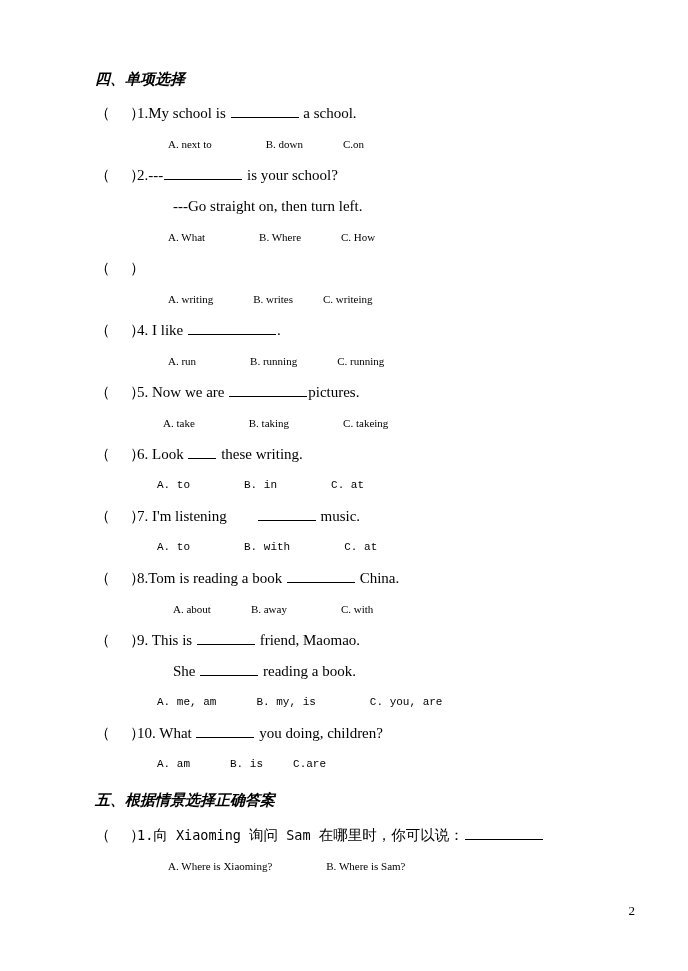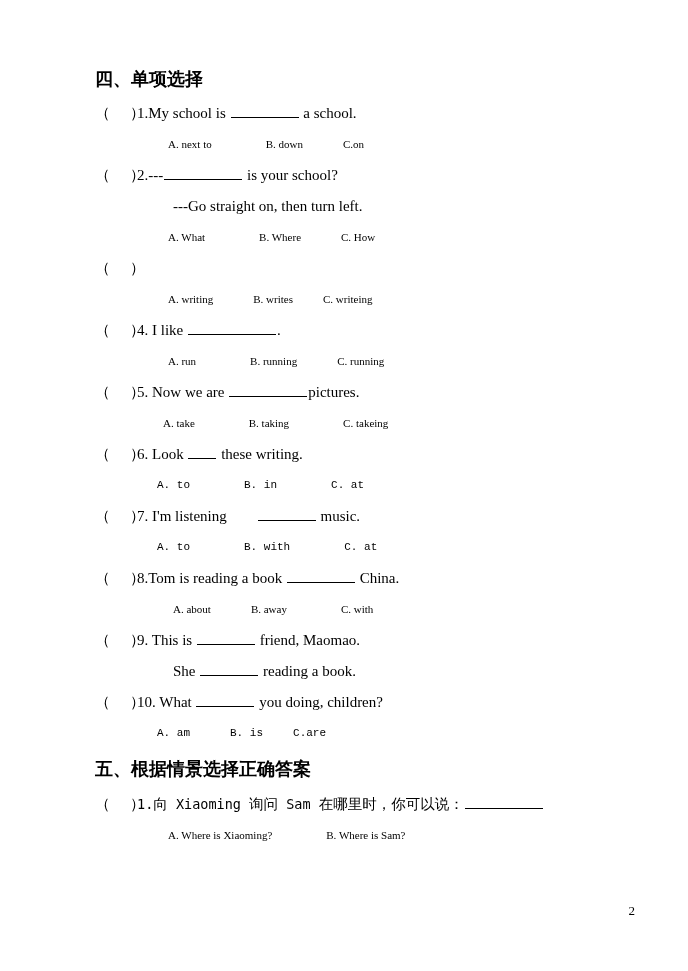--- a/index.html
+++ b/index.html
@@ -20,25 +20,26 @@
     position: absolute;
     left: 95px;
     top: 68px;
     width: 530px;
   }
 
   
   .section-heading {
     font-family: "DejaVu Sans", "Liberation Sans", sans-serif;
     font-weight: bold;
-    font-size: 18px;
+    font-size: 15px;
     letter-spacing: 0px;
     line-height: 22px;
     margin: 0 0 8px 0;
     white-space: nowrap;
+    font-style: italic;
   }
   .section-heading.second {
     margin-top: 9px;
     margin-bottom: 9px;
   }
 
   
   .q-line {
     display: flex;
     align-items: baseline;
@@ -206,20 +207,23 @@
       <span class="opt">A. about</span><span class="gap-lg"></span><span class="opt">B. away</span><span class="gap-xl"></span><span class="opt">C. with</span>
     </div>
 
     <div class="q-line">
       <span class="bracket">
         <span class="paren-open">（</span><span>）</span>
       </span>
       <span class="q-text"><span>9.</span> <span>This is</span> <span class="blank m"></span> <span>friend, Maomao.</span></span>
     </div>
     <div class="sub-line narrow"><span>She</span> <span class="blank m"></span> <span>reading a book.</span></div>
+    <div class="opt-line indent-c">
+      <span class="opt">A. me, am</span><span class="gap-lg"></span><span class="opt">B. my, is</span><span class="gap-xl"></span><span class="opt">C. you, are</span>
+    </div>
 
     <div class="q-line">
       <span class="bracket">
         <span class="paren-open">（</span><span>）</span>
       </span>
       <span class="q-text"><span>10.</span> <span>What</span> <span class="blank m"></span> <span>you doing, children?</span></span>
     </div>
     <div class="opt-line indent-c">
       <span class="opt">A. am</span><span class="gap-lg"></span><span class="opt">B. is</span><span class="gap-md"></span><span class="opt">C.are</span>
     </div>

